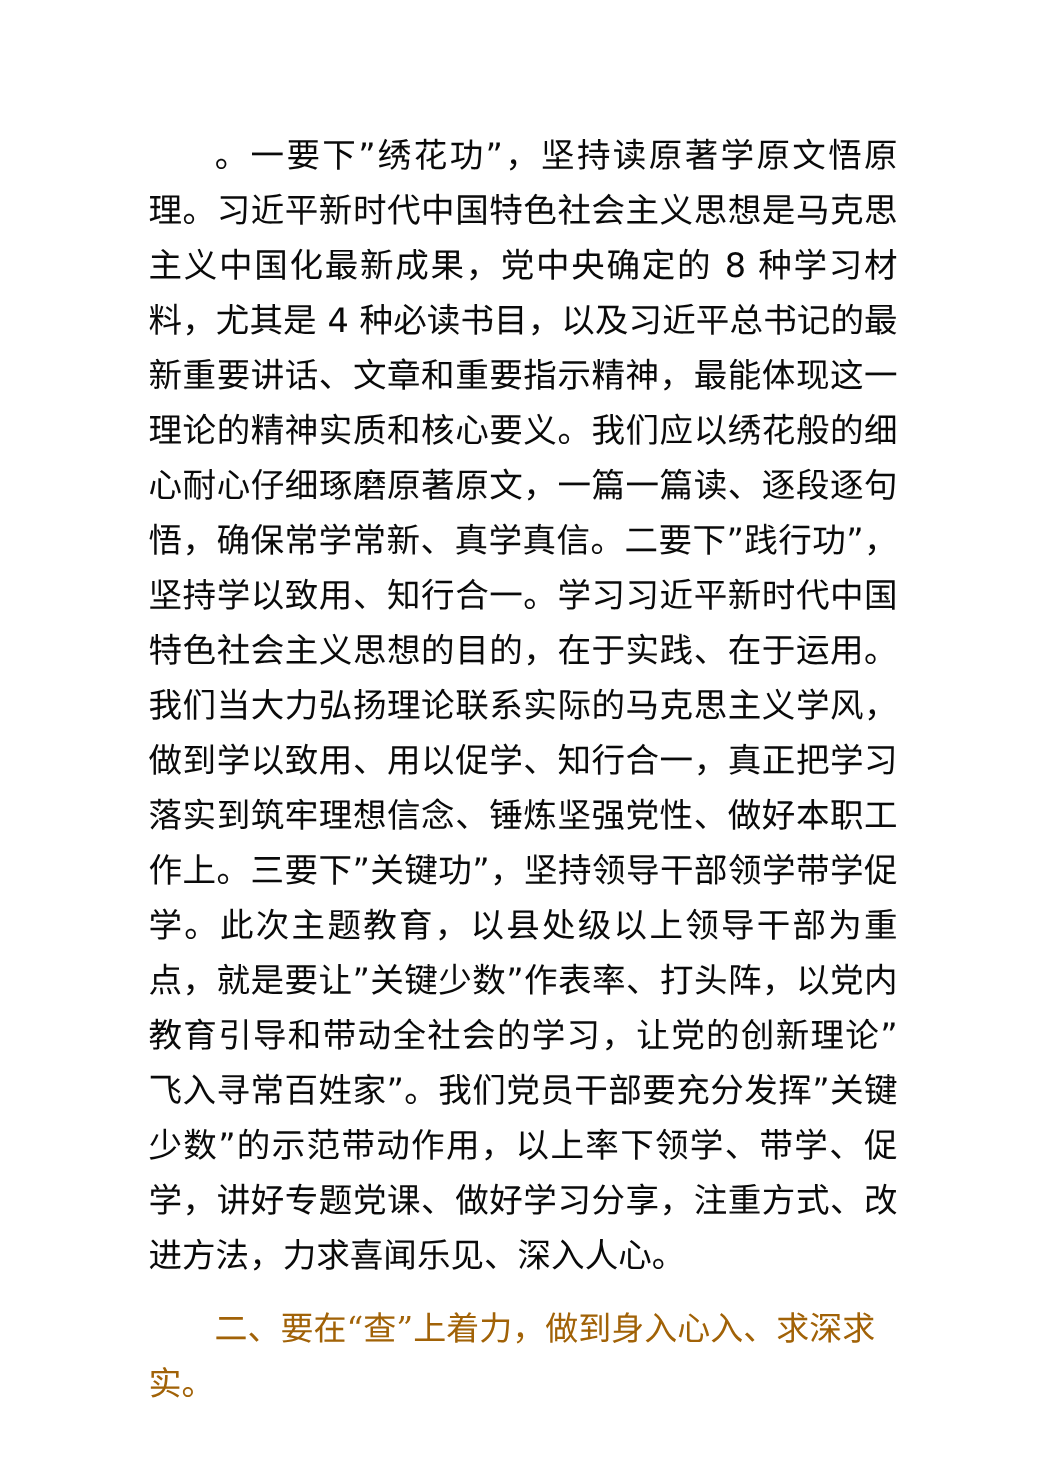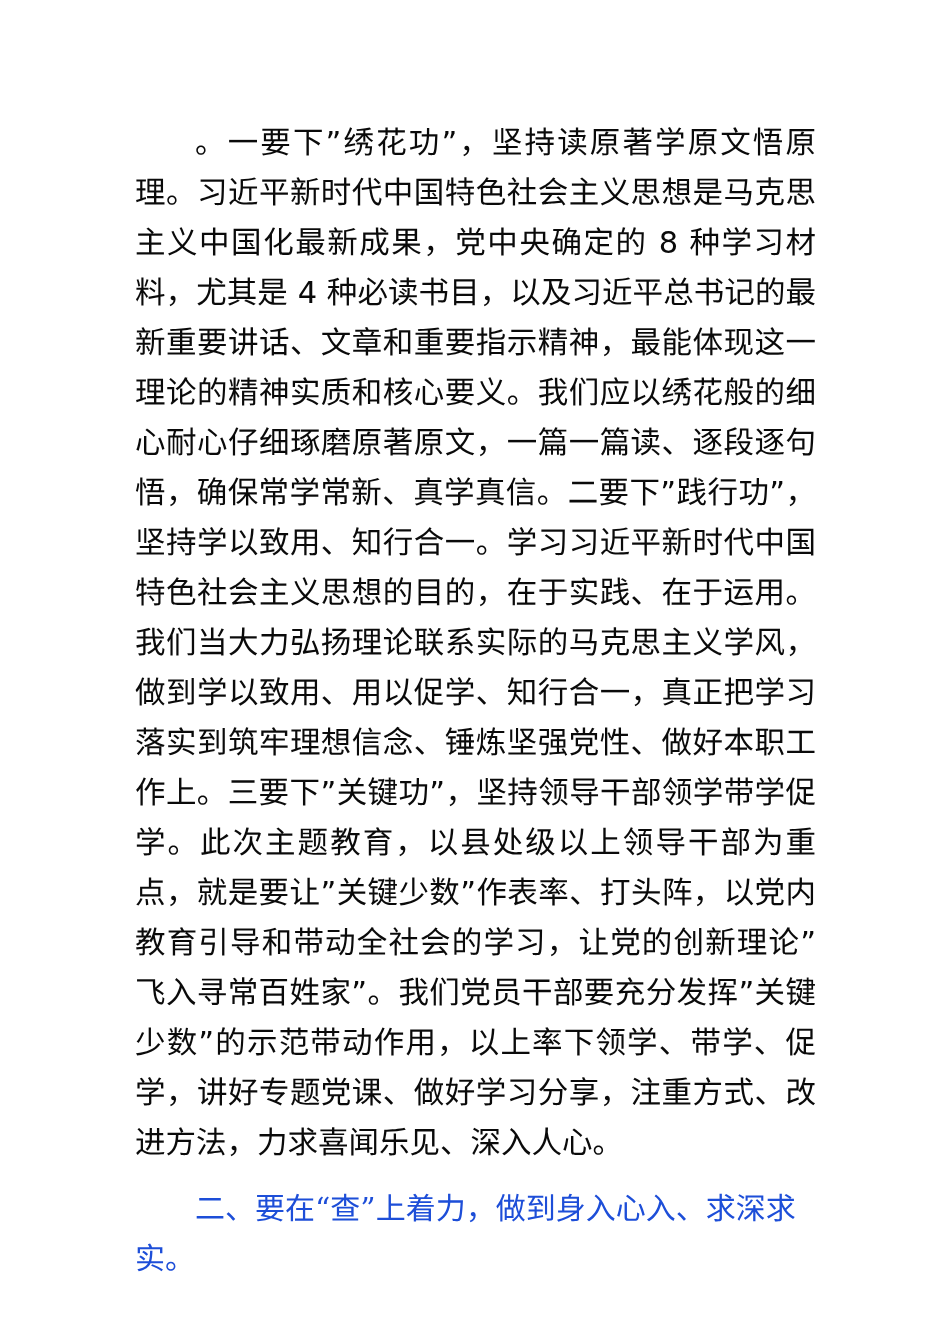--- a/index.html
+++ b/index.html
@@ -59,21 +59,21 @@
 
   
   .heading-paragraph {
     margin: 0;
     margin-top: 16px;
     font-family: "DejaVu Serif", "Liberation Serif", serif;
     font-size: 30px;
     line-height: 50px;
     text-align: left;
     word-break: break-all;
-    color: #1d4ed8;
+    color: #a16207;
     font-weight: 400;
   }
 
   .heading-paragraph .indent {
     display: inline-block;
     width: 60px;
   }
 </style>
 </head>
 <body>

